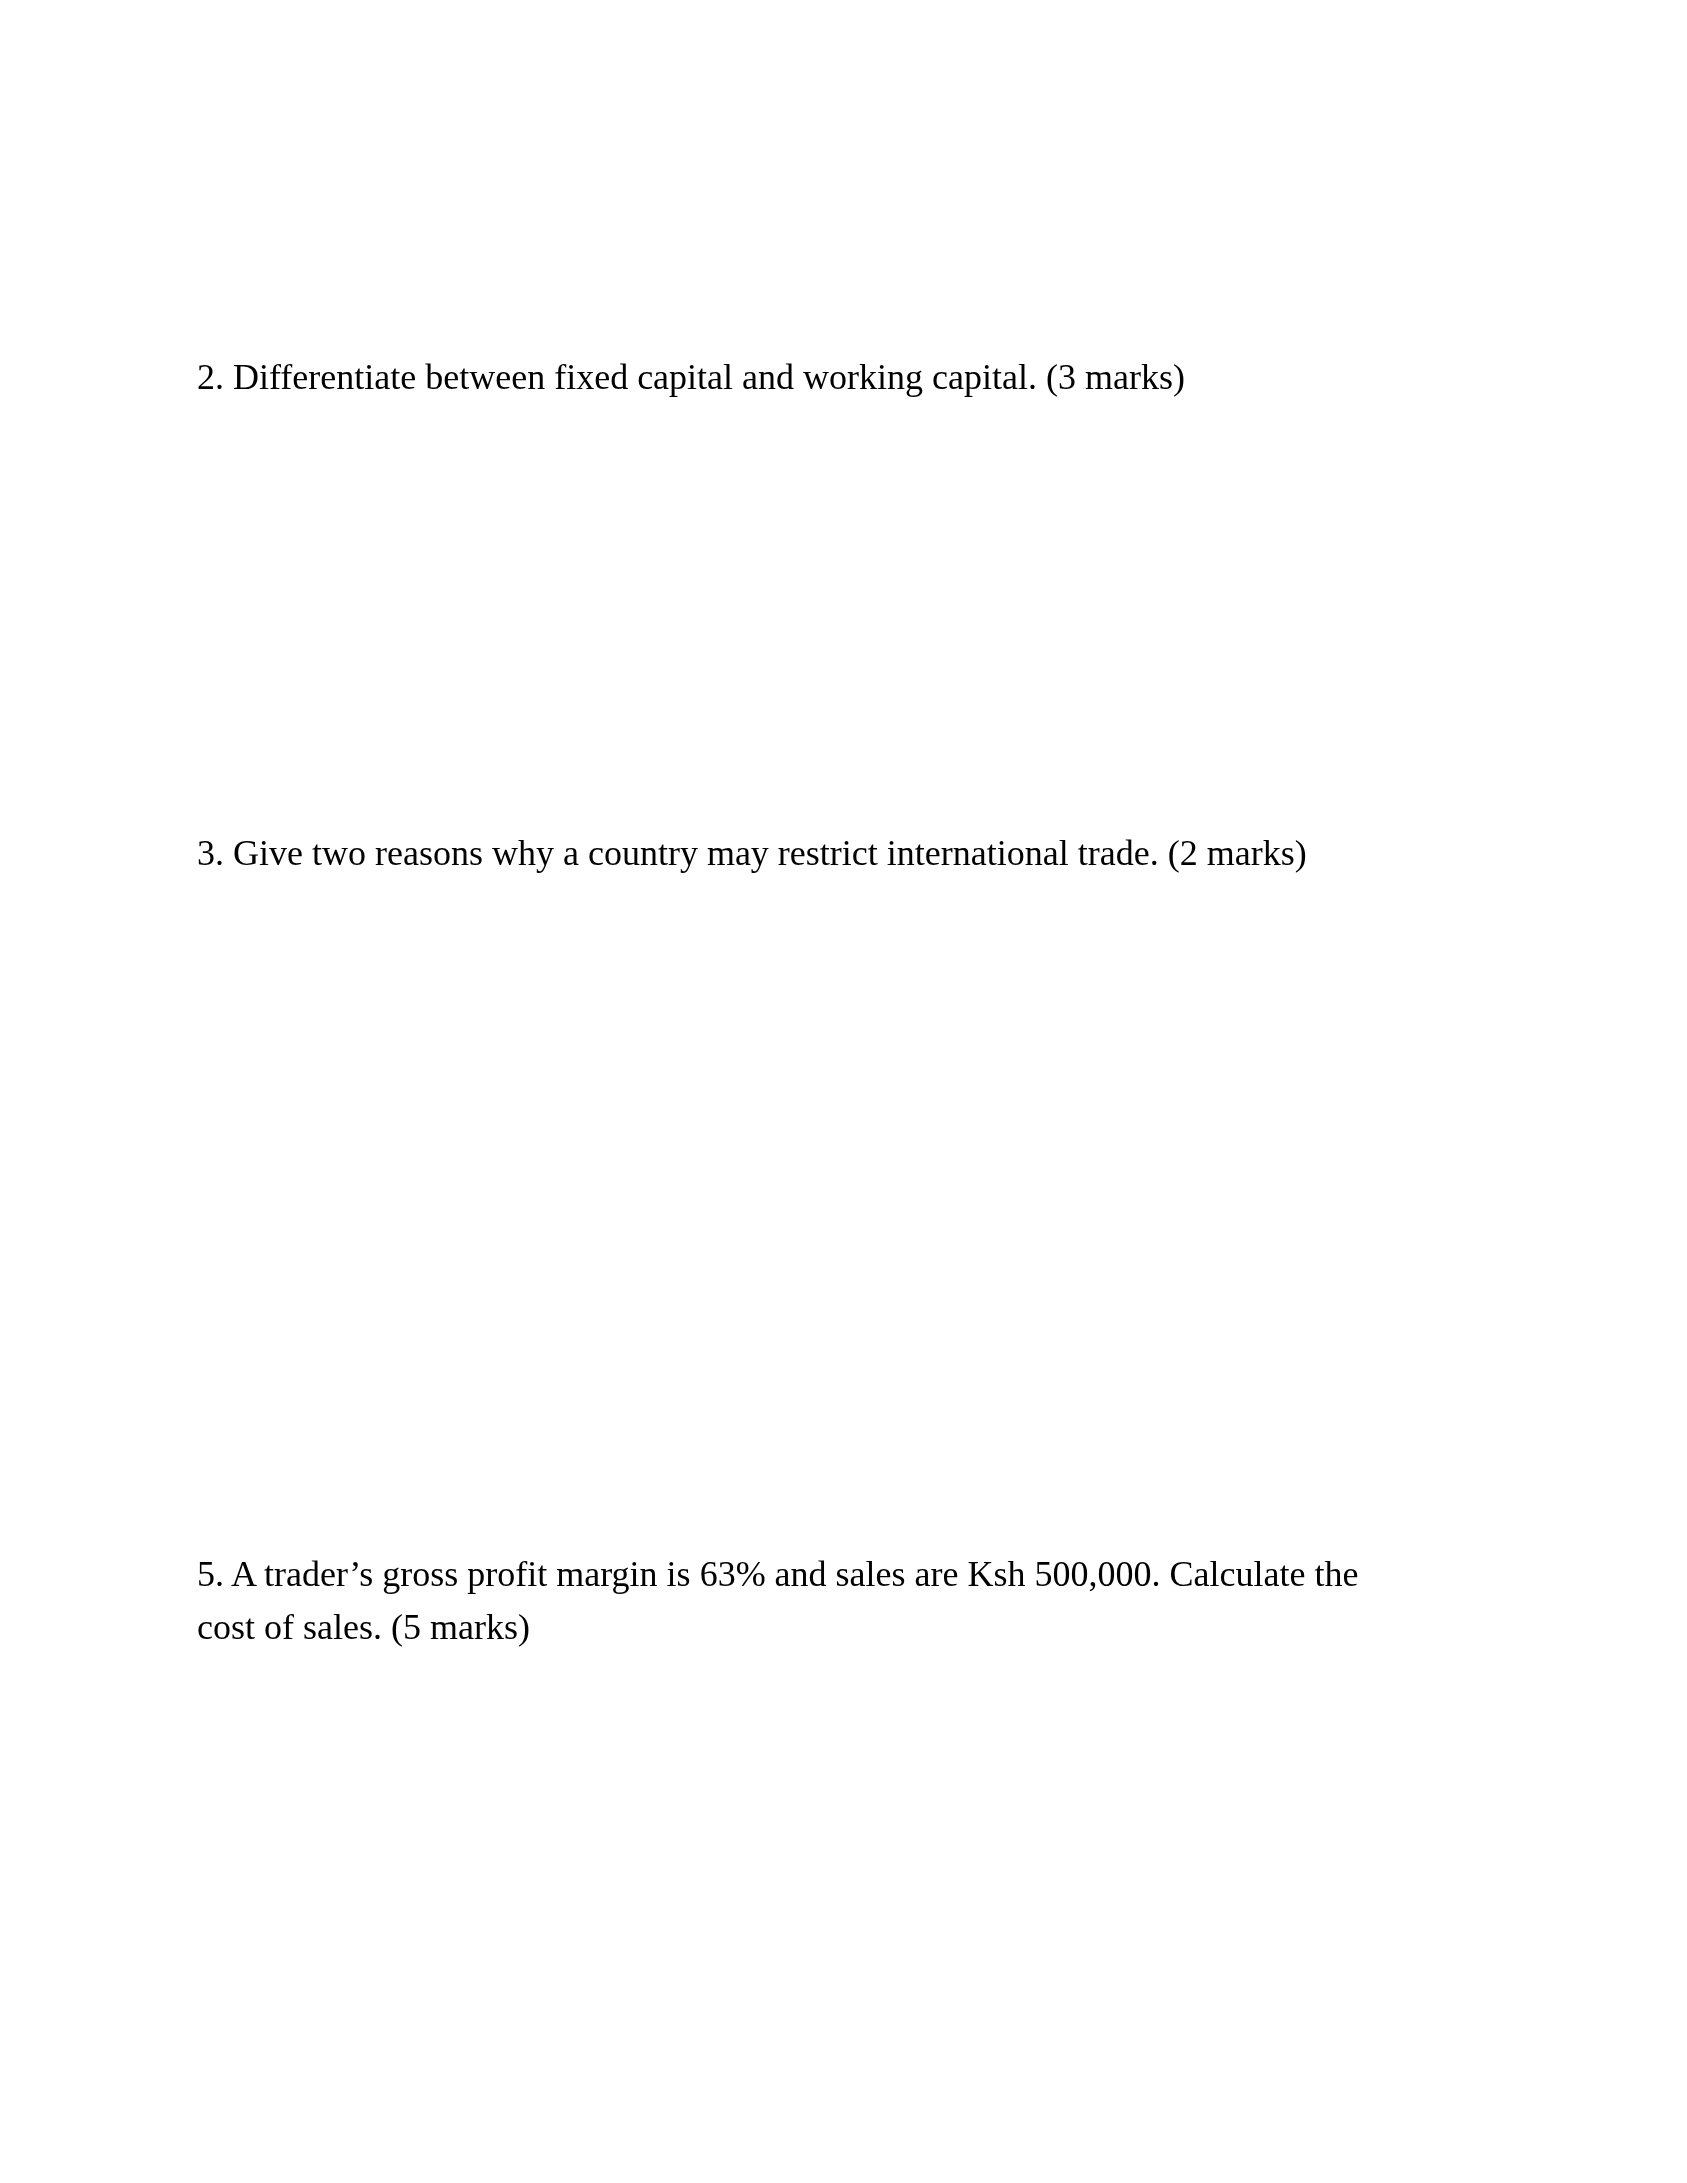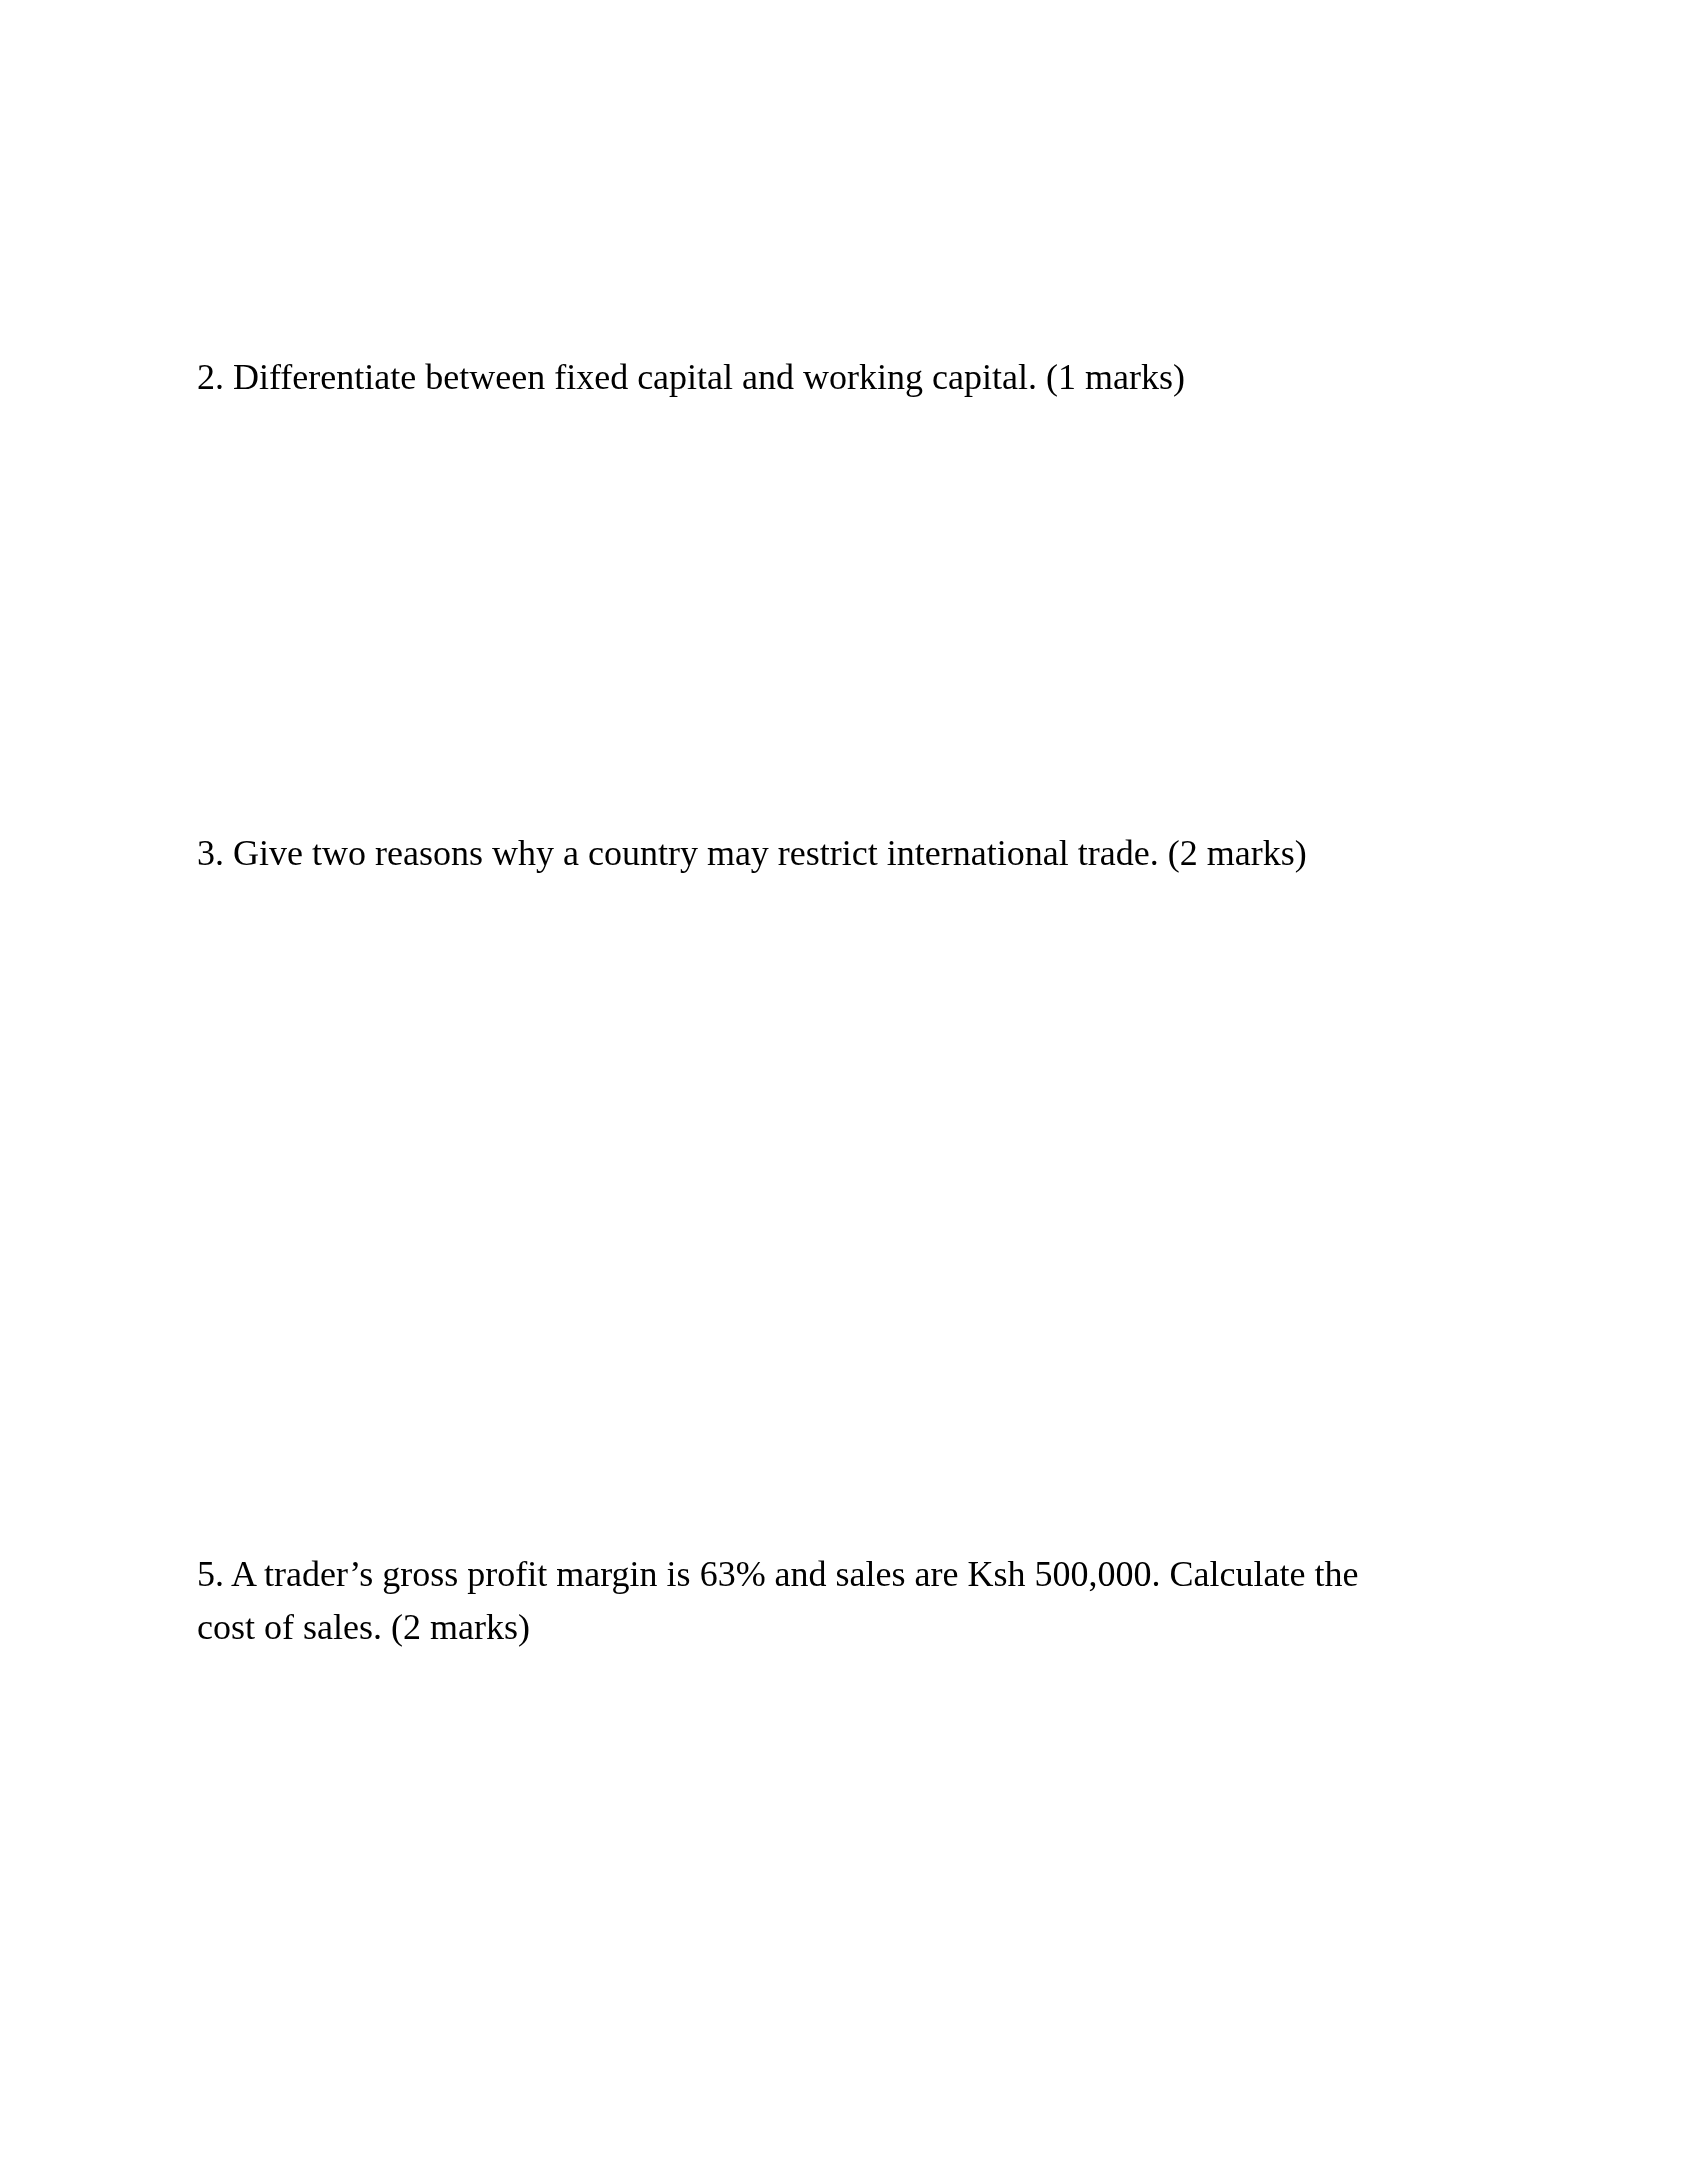--- a/index.html
+++ b/index.html
@@ -35,23 +35,23 @@
     .q2 { top: 351px; }
     .q3 { top: 827px; }
     .q4 { top: 1151px; }
     .q5 { top: 1548px; width: 1257px; }
     .line { display: block; white-space: nowrap; }
   </style>
 </head>
 <body>
 
 <div class="page">
-  <p class="question q2">2. Differentiate between fixed capital and working capital. (1 marks)</p>
+  <p class="question q2">2. Differentiate between fixed capital and working capital. (3 marks)</p>
 
   <p class="question q3">3. Give two reasons why a country may restrict international trade. (2 marks)</p>
 
 
   <p class="question q5">
     <span class="line">5. A trader’s gross profit margin is 63% and sales are Ksh 500,000. Calculate the</span>
-    <span class="line">cost of sales. (2 marks)</span>
+    <span class="line">cost of sales. (5 marks)</span>
   </p>
 </div>
 
 
 </body></html>

